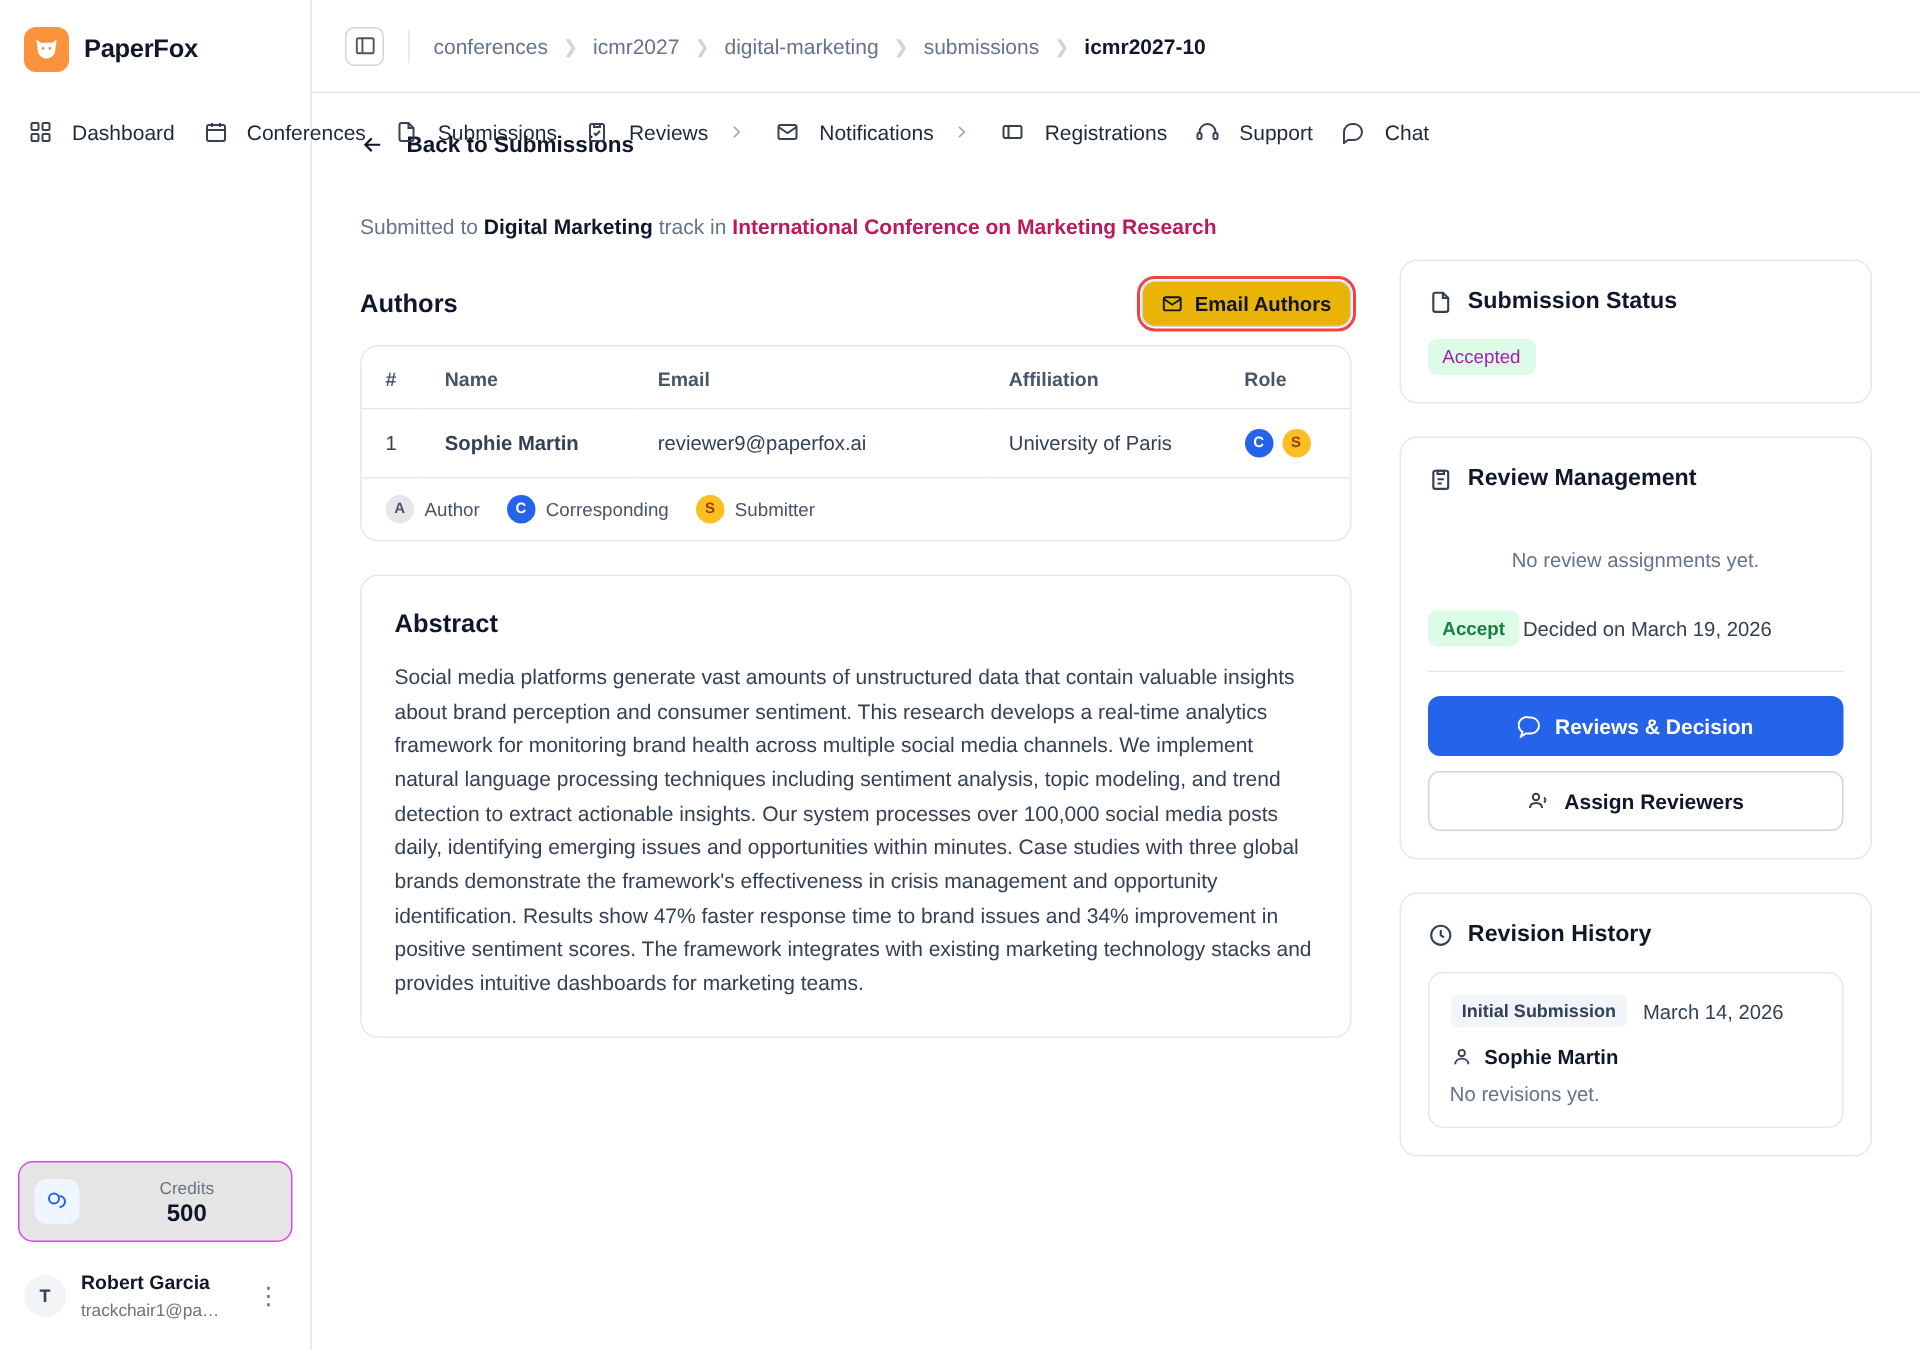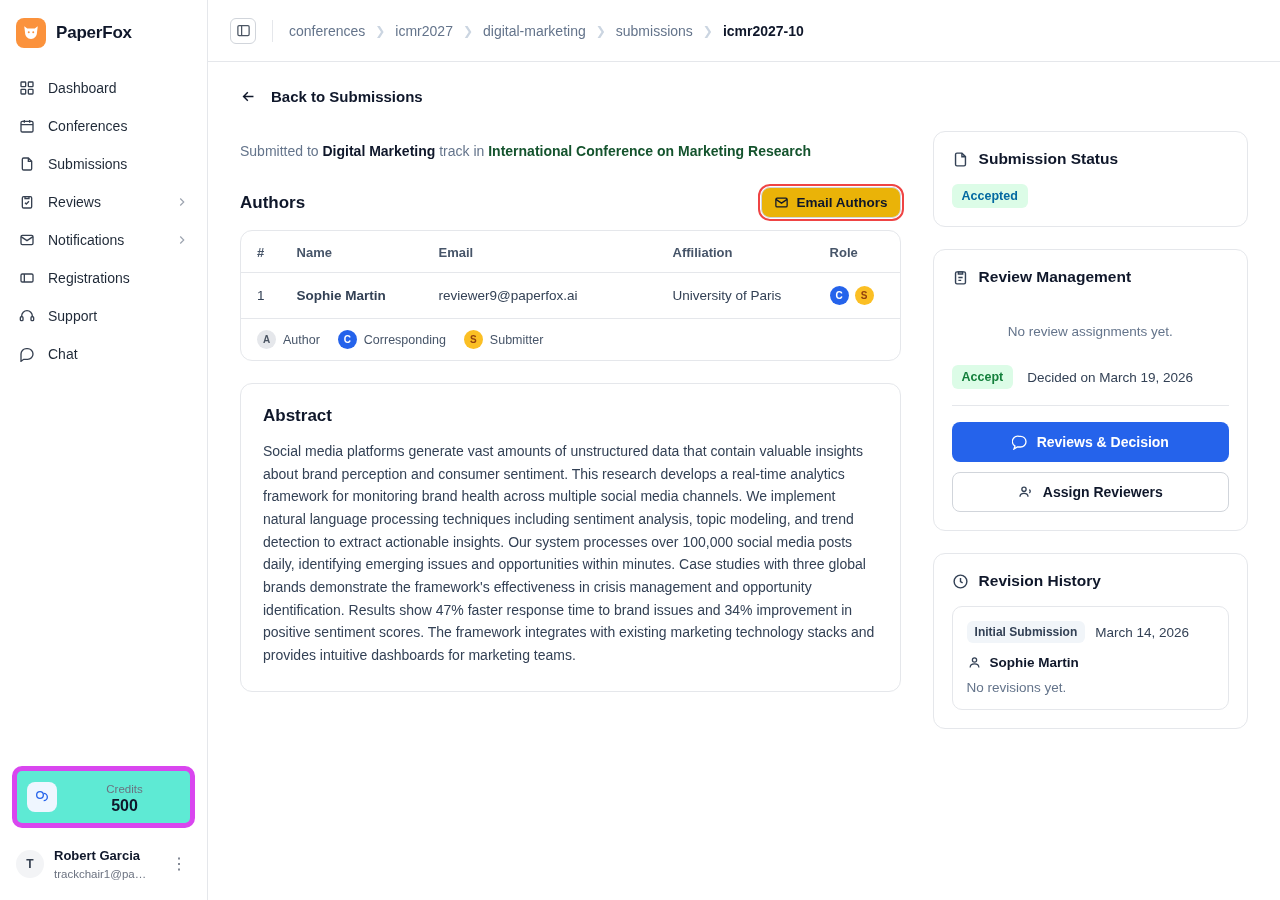--- a/index.html
+++ b/index.html
@@ -25,35 +25,35 @@
     padding: 18px 16px 14px 16px;
   }
   .brand-logo {
     width: 30px; height: 30px; border-radius: 8px;
     background: #fb923c;
     display: flex; align-items: center; justify-content: center;
     color: #fff;
   }
   .brand-name { font-size: 17px; font-weight: 700; letter-spacing: -0.2px; }
 
-  .nav { margin-top: 8px; display: flex; flex-direction: column; gap: 2px; padding: 0 10px; }
+  .nav { margin-top: 8px; display: flex; flex-direction: row; gap: 2px; padding: 0 10px; }
   .nav-item {
     display: flex; align-items: center; gap: 12px;
     height: 36px; padding: 0 8px; border-radius: 8px;
     font-size: 14px; color: #1f2937; cursor: pointer;
   }
   .nav-item .ico { width: 18px; height: 18px; display: inline-flex; align-items: center; justify-content: center; color: #374151; }
   .nav-item .label { flex: 1; }
   .chev { color: #9ca3af; }
 
   .sidebar-bottom { margin-top: auto; padding: 0 12px 12px 12px; }
   .credits {
     display: flex; align-items: center; gap: 12px;
-    border: 5px solid #d946ef; border-radius: 10px;
-    padding: 8px 10px; margin-bottom: 12px; background: #5eead4;
+    border: 1px solid #d946ef; border-radius: 10px;
+    padding: 8px 10px; margin-bottom: 12px; background: #e5e5e5;
   }
   .credits-icon {
     width: 30px; height: 30px; border-radius: 8px; background: #eff6ff;
     display: flex; align-items: center; justify-content: center; color: #2563eb;
   }
   .credits-text { text-align: center; flex: 1; }
   .credits-label { font-size: 11.5px; color: #6b7280; }
   .credits-value { font-size: 16px; font-weight: 700; }
 
   .user {
@@ -91,26 +91,26 @@
   .crumb-sep { color: #cbd5e1; font-size: 12px; }
 
   .content { flex: 1; overflow: hidden; padding: 26px 32px 0 32px; }
   .back {
     display: inline-flex; align-items: center; gap: 14px;
     font-size: 15px; font-weight: 600; color: #0f172a; cursor: pointer;
     margin-bottom: 26px;
   }
   .cols { display: flex; gap: 32px; align-items: flex-start; }
   .col-left { width: 666px; }
-  .col-right { width: 318px; }
+  .col-right { width: 318px; margin-top: 42px; }
 
   .page-title { font-size: 25px; font-weight: 700; line-height: 1.22; letter-spacing: -0.3px; }
   .subtitle { margin-top: 12px; font-size: 14px; color: #64748b; }
   .subtitle b { color: #0f172a; font-weight: 700; }
-  .subtitle a { color: #14532d; text-decoration: none; font-weight: 600; }
+  .subtitle a { color: #be185d; text-decoration: none; font-weight: 600; }
 
   .section-head {
     display: flex; align-items: center; justify-content: space-between;
     margin-top: 28px; margin-bottom: 12px;
   }
   .section-title { font-size: 17px; font-weight: 700; }
   .email-btn {
     display: inline-flex; align-items: center; gap: 8px;
     border: 1px solid #d1d5db; border-radius: 8px;
     background: #eab308; font-size: 13.5px; font-weight: 600; color: #0f172a;
@@ -155,29 +155,29 @@
   .chip {
     background: #f1f5f9; border-radius: 6px; padding: 6px 10px;
     font-size: 12.5px; color: #334155;
   }
 
   
   .rcard { border: 1px solid #e5e7eb; border-radius: 12px; background: #fff; padding: 18px; margin-bottom: 22px; }
   .rcard-head { display: flex; align-items: center; gap: 10px; margin-bottom: 16px; }
   .rcard-title { font-size: 15.5px; font-weight: 700; }
   .status-pill {
-    display: inline-block; background: #dcfce7; color: #0369a1;
-    font-size: 12.5px; font-weight: 700; border-radius: 6px; padding: 5px 10px;
+    display: inline-block; background: #dcfce7; color: #a21caf;
+    font-size: 12.5px; font-weight: 400; border-radius: 6px; padding: 5px 10px;
   }
   .pill-accept {
     display: inline-block; background: #dcfce7; color: #15803d;
     font-size: 12.5px; font-weight: 600; border-radius: 6px; padding: 5px 10px;
   }
   .empty-note { text-align: center; font-size: 13.5px; color: #64748b; padding: 22px 0 26px 0; }
-  .decided-row { display: flex; align-items: center; gap: 14px; padding-bottom: 16px; border-bottom: 1px solid #e5e7eb; }
+  .decided-row { display: flex; align-items: center; gap: 2px; padding-bottom: 16px; border-bottom: 1px solid #e5e7eb; }
   .decided-text { font-size: 13.5px; color: #334155; }
   .btn {
     width: 100%; height: 40px; border-radius: 8px;
     display: flex; align-items: center; justify-content: center; gap: 9px;
     font-size: 14px; font-weight: 600; cursor: pointer;
   }
   .btn-primary { background: #2563eb; color: #fff; border: none; margin-top: 16px; }
   .btn-secondary { background: #fff; color: #0f172a; border: 1px solid #d1d5db; margin-top: 10px; }
 
   .rev-item { border: 1px solid #e5e7eb; border-radius: 10px; padding: 14px; }

